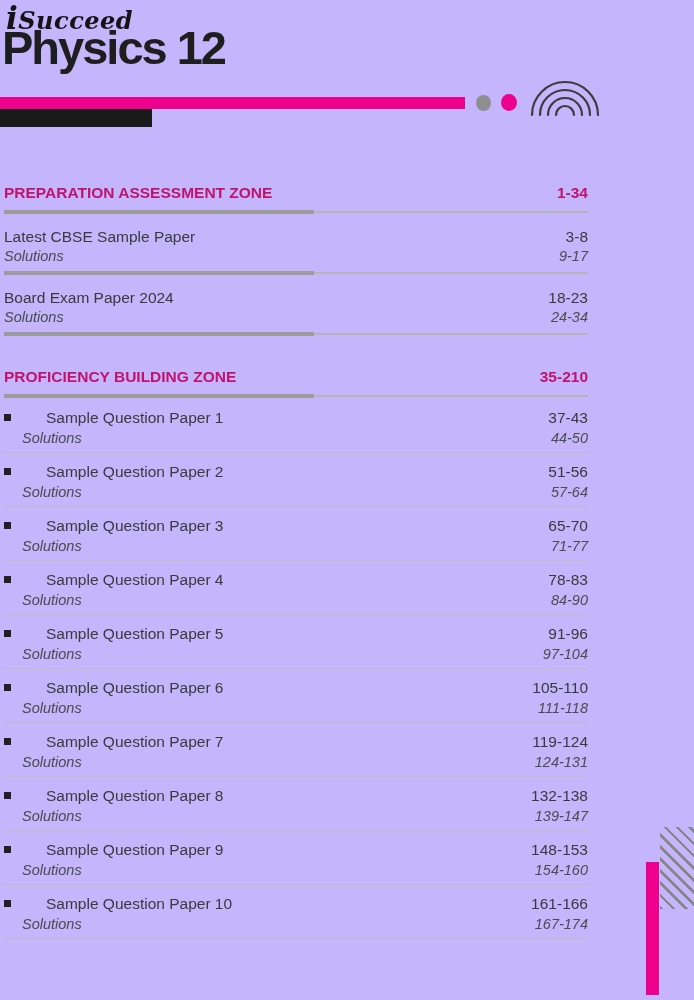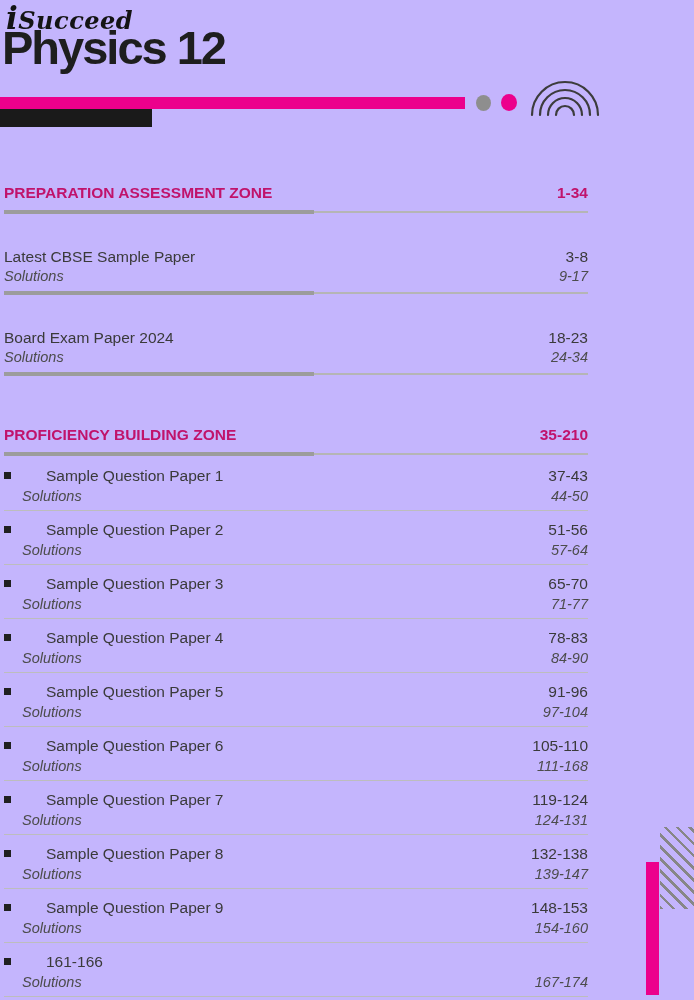--- a/index.html
+++ b/index.html
@@ -37,21 +37,21 @@
   }
   .bar-pink{position:absolute;left:0;top:97px;width:465px;height:12px;background:var(--magenta);}
   .bar-black{position:absolute;left:0;top:109px;width:152px;height:18px;background:#1A1A1A;}
   .dot{position:absolute;border-radius:50%;}
   .dot.gray{left:476px;top:95px;width:15px;height:16px;background:#8E8E8E;}
   .dot.pink{left:501px;top:94px;width:16px;height:17px;background:var(--magenta);}
   .arcs{position:absolute;left:527px;top:70px;width:76px;height:47px;}
 
   
   main.toc{margin:55px 106px 0 4px;width:584px;}
-  .toc-section + .toc-section{margin-top:48px;}
+  .toc-section + .toc-section{margin-top:30px;}
   .sec-head{
     display:flex;justify-content:space-between;align-items:baseline;
     font-size:15.5px;font-weight:bold;color:var(--pink);
     line-height:19px;
   }
   .rule{position:relative;}
   .head-rule, .plain .item-rule{height:5px;margin-top:8px;}
   .head-rule::before, .plain .item-rule::before{
     content:"";position:absolute;left:0;top:0;width:53%;height:4px;background:var(--rule-thick);
   }
@@ -60,21 +60,21 @@
   }
   .bulleted .item-rule{height:1px;margin-top:4px;background:#BDBDBD;}
 
   .line{display:flex;align-items:baseline;}
   .item-title{flex:1;color:var(--title-col);font-size:15.5px;}
   .item-pages{color:var(--title-col);font-size:15.5px;}
   .sol-label{flex:1;font-style:italic;color:var(--sol-col);font-size:14.5px;}
   .sol-pages{font-style:italic;color:var(--sol-col);font-size:14.5px;}
 
   .plain .toc-item{padding-top:12px;}
-  .plain .title-line{line-height:20px;margin-top:20px;}
+  .plain .title-line{line-height:20px;}
   .plain .sol-line{line-height:18px;}
   .plain .item-rule{margin-top:6px;}
 
   .bulleted .toc-item{padding-top:8px;}
   .bulleted .title-line{line-height:21px;gap:24px;}
   .bulleted .sol-line{line-height:20px;padding-left:18px;}
   .bullet{
     width:7px;height:7px;background:#202020;
     margin-right:11px;align-self:center;flex:0 0 auto;
   }
@@ -221,21 +221,21 @@
   </div>
 
   <div class="toc-item">
     <div class="line title-line">
       <span class="bullet"></span>
       <span class="item-title">Sample Question Paper 6</span>
       <span class="item-pages">105-110</span>
     </div>
     <div class="line sol-line">
       <span class="sol-label">Solutions</span>
-      <span class="sol-pages">111-168</span>
+      <span class="sol-pages">111-118</span>
     </div>
     <div class="rule item-rule"></div>
   </div>
 
   <div class="toc-item">
     <div class="line title-line">
       <span class="bullet"></span>
       <span class="item-title">Sample Question Paper 7</span>
       <span class="item-pages">119-124</span>
     </div>
@@ -268,20 +268,21 @@
     <div class="line sol-line">
       <span class="sol-label">Solutions</span>
       <span class="sol-pages">154-160</span>
     </div>
     <div class="rule item-rule"></div>
   </div>
 
   <div class="toc-item">
     <div class="line title-line">
       <span class="bullet"></span>
+      <span class="item-title">Sample Question Paper 10</span>
       <span class="item-pages">161-166</span>
     </div>
     <div class="line sol-line">
       <span class="sol-label">Solutions</span>
       <span class="sol-pages">167-174</span>
     </div>
     <div class="rule item-rule"></div>
   </div>
 </div>
   </section>

